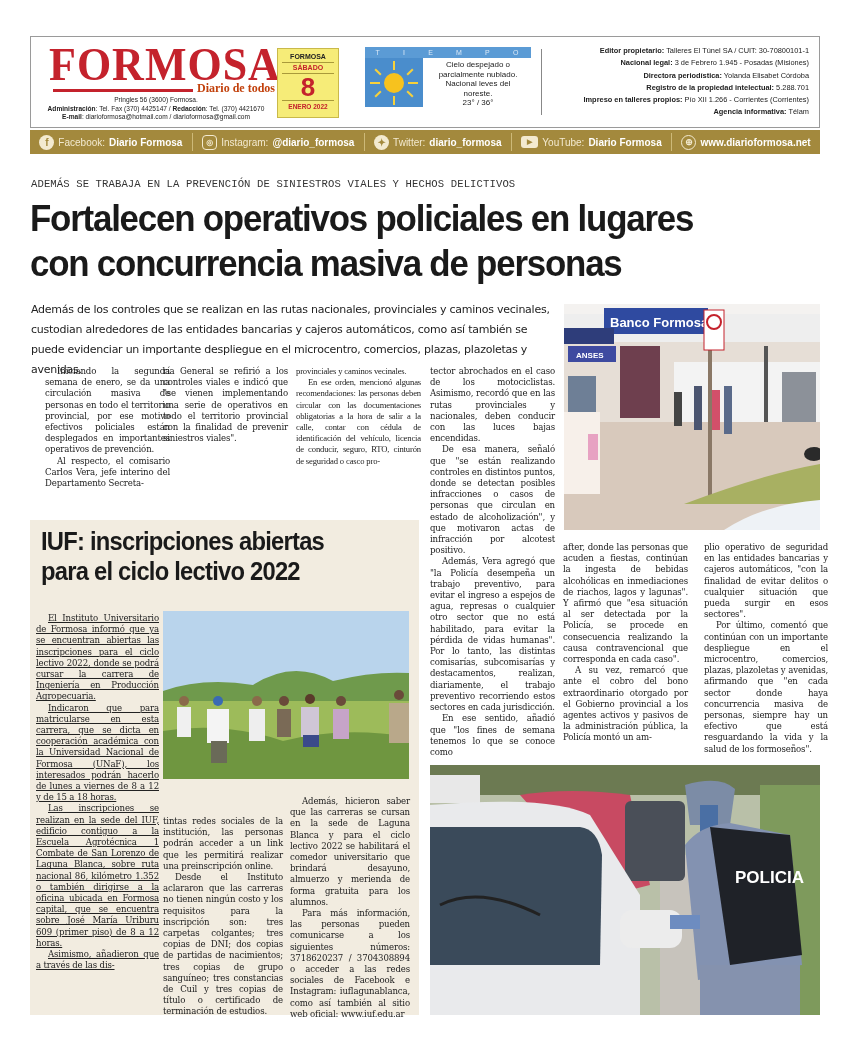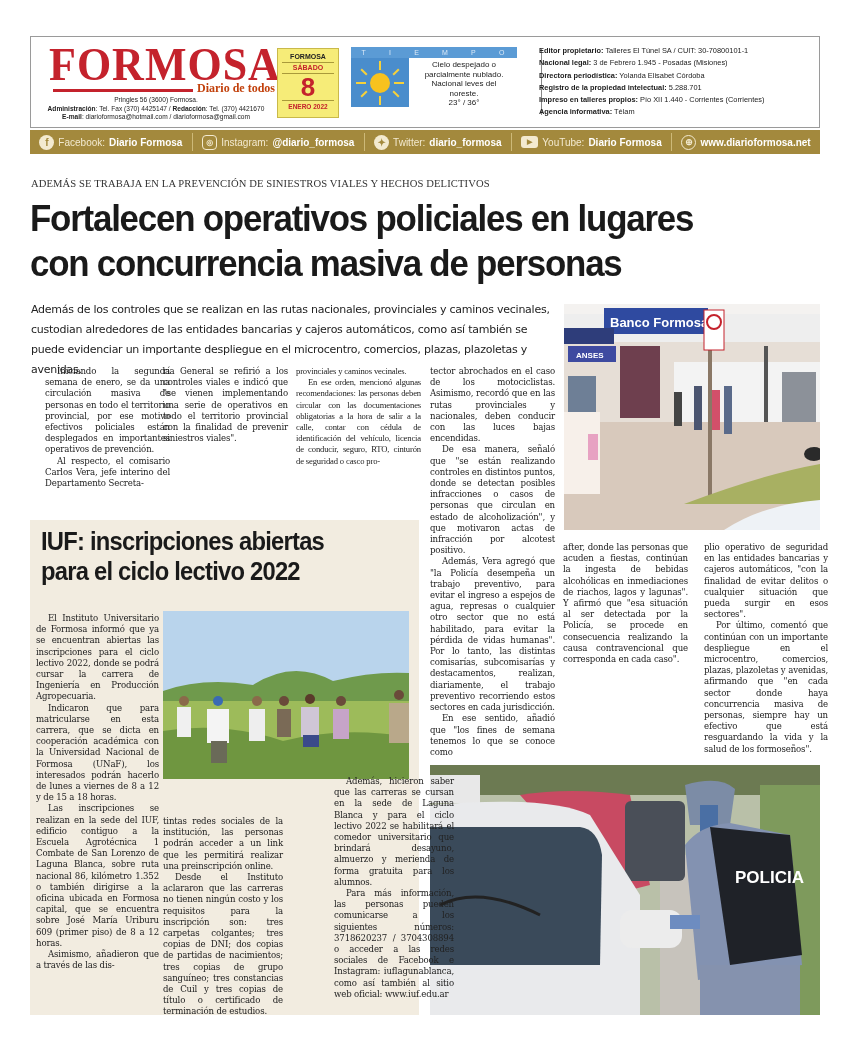--- a/index.html
+++ b/index.html
@@ -14,43 +14,43 @@
   .logo-sub { position: absolute; left: 148px; top: 40px; font-family: "Liberation Serif", serif; font-weight: bold; font-size: 12px; color: #c2410c; }
   .addr { position: absolute; left: 10px; top: 59px; width: 230px; text-align: center; font-family: "Liberation Sans", sans-serif; font-size: 6.6px; line-height: 8.6px; color: #222; }
   .addr b { font-weight: bold; }
 
   .datebox { position: absolute; left: 246px; top: 11px; width: 62px; height: 70px; background: #f6ec78; border: 1px solid #c9b94a; text-align: center; font-family: "Liberation Sans", sans-serif; }
   .datebox .city { font-size: 7px; font-weight: bold; color: #222; margin-top: 4px; }
   .datebox .day { font-size: 7px; font-weight: bold; color: #c4222c; border-top: 1px solid #a99a3a; border-bottom: 1px solid #a99a3a; margin: 2px 4px 0; line-height: 10px; }
   .datebox .num { font-size: 26px; font-weight: bold; color: #c4222c; line-height: 26px; }
   .datebox .month { font-size: 6.5px; font-weight: bold; color: #c4222c; border-top: 1px solid #a99a3a; margin: 0 4px; padding-top: 2px; }
 
-  .weather { position: absolute; left: 320px; top: 10px; width: 166px; height: 60px; }
+  .weather { position: absolute; left: 334px; top: 10px; width: 166px; height: 60px; }
   .weather-head { position: absolute; left: 0; top: 0; width: 166px; height: 11px; background: #5b9bd5; display: flex; justify-content: space-around; align-items: center; font-family: "Liberation Sans", sans-serif; font-size: 7px; color: #dbe9f7; letter-spacing: 2px; }
   .sunbox { position: absolute; left: 0; top: 11px; width: 58px; height: 49px; background: #4a8dcc; }
   .sun-core { position: absolute; left: 19px; top: 15px; width: 20px; height: 20px; border-radius: 50%; background: #f7c21e; }
   .ray { position: absolute; background: #f7d13a; }
   .weather-text { position: absolute; left: 60px; top: 13px; width: 106px; text-align: center; font-family: "Liberation Sans", sans-serif; font-size: 8px; line-height: 9.6px; color: #222; }
   .weather-sep { position: absolute; left: 510px; top: 12px; width: 1px; height: 66px; background: #888; }
 
-  .credits { position: absolute; right: 10px; top: 8px; width: 270px; font-family: "Liberation Sans", sans-serif; font-size: 7.4px; line-height: 12.3px; color: #222; }
+  .credits { position: absolute; right: 10px; top: 8px; width: 270px; text-align: right; font-family: "Liberation Sans", sans-serif; font-size: 7.4px; line-height: 12.3px; color: #222; }
   .credits b { font-weight: bold; }
 
   
   .social { position: absolute; left: 30px; top: 130px; width: 790px; height: 24px; background: #a3893d; display: flex; align-items: center; }
   .social-item { flex: 1 1 auto; display: flex; align-items: center; justify-content: center; gap: 4px; font-family: "Liberation Sans", sans-serif; font-size: 10px; color: #f3ead0; border-right: 1px solid #cdb978; height: 18px; padding: 0 6px; white-space: nowrap; }
   .social-item:last-child { border-right: none; }
   .social-item b { color: #fff; font-weight: bold; }
   .sicon { display: inline-flex; align-items: center; justify-content: center; width: 15px; height: 15px; border-radius: 50%; background: #f3ead0; color: #a3893d; font-size: 10px; font-weight: bold; font-family: "Liberation Sans", sans-serif; }
   .sicon.sq { border-radius: 4px; background: transparent; border: 1.5px solid #f3ead0; color: #f3ead0; font-size: 8px; }
   .sicon.yt { border-radius: 3px; width: 17px; height: 12px; font-size: 7px; }
   .sicon.globe { background: transparent; border: 1.5px solid #f3ead0; color: #f3ead0; font-size: 9px; }
 
   
-  .kicker { position: absolute; left: 31px; top: 178px; font-family: Liberation Serif, serif; font-size: 10.6px; color: #333; letter-spacing: 0.1px; }
+  .kicker { position: absolute; left: 31px; top: 178px; font-family: Liberation Mono, monospace; font-size: 10.6px; color: #333; letter-spacing: 0.1px; }
   .headline { position: absolute; left: 30px; top: 196px; width: 800px; font-family: "Liberation Sans", sans-serif; font-weight: bold; font-size: 37.5px; line-height: 45px; color: #1a1a1a; letter-spacing: -1.3px; transform: scaleX(0.93); transform-origin: left top; }
   .lead { position: absolute; left: 31px; top: 300px; width: 528px; font-family: "DejaVu Sans", sans-serif; font-size: 11px; line-height: 20px; color: #222; letter-spacing: -0.25px; }
 
   .col { position: absolute; font-family: "DejaVu Serif", serif; font-size: 8.6px; line-height: 11.2px; color: #222; text-align: justify; hyphens: auto; letter-spacing: -0.15px; }
   .col p { text-indent: 12px; }
 
   .photo-bank { position: absolute; left: 564px; top: 304px; width: 256px; height: 226px; overflow: hidden; background: #d9cfc4; }
   .photo-police { position: absolute; left: 430px; top: 765px; width: 390px; height: 250px; overflow: hidden; background: #737373; }
 
   
@@ -108,21 +108,21 @@
       <div>23° / 36°</div>
     </div>
   </div>
   <div class="weather-sep"></div>
 
   <div class="credits">
     <div><b>Editor propietario:</b><span> Talleres El Túnel SA /  CUIT: 30-70800101-1</span></div>
     <div><b>Nacional legal:</b><span> 3 de Febrero 1.945 - Posadas (Misiones)</span></div>
     <div><b>Directora periodística:</b><span> Yolanda Elisabet Córdoba</span></div>
     <div><b>Registro de la propiedad intelectual:</b><span> 5.288.701</span></div>
-    <div><b>Impreso en talleres propios:</b><span> Pío XII 1.440 - Corrientes (Corrientes)</span></div>
+    <div><b>Impreso en talleres propios:</b><span> Pío XII 1.266 - Corrientes (Corrientes)</span></div>
     <div><b>Agencia informativa:</b><span> Télam</span></div>
   </div>
 </div>
 
 <div class="social">
   <div class="social-item">
     <span class="sicon">f</span>
     <span>Facebook: </span>
       <b>Diario Formosa</b>
   </div>
@@ -166,20 +166,21 @@
   <p>En ese orden, mencionó algunas recomendaciones: las personas deben circular con las documentaciones obligatorias a la hora de salir a la calle, contar con cédula de identificación del vehículo, licencia de conducir, seguro, RTO, cinturón de seguridad o casco pro-</p>
 </div>
 <div class="col" style="left:430px;top:366px;width:125px;">
   <p style="text-indent:0">tector abrochados en el caso de los motociclistas. Asimismo, recordó que en las rutas provinciales y nacionales, deben conducir con las luces bajas encendidas.</p>
   <p>De esa manera, señaló que "se están realizando controles en distintos puntos, donde se detectan posibles infracciones o casos de personas que circulan en estado de alcoholización", y que motivaron actas de infracción por alcotest positivo.</p>
   <p>Además, Vera agregó que "la Policía desempeña un trabajo preventivo, para evitar el ingreso a espejos de agua, represas o cualquier otro sector que no está habilitado, para evitar la pérdida de vidas humanas". Por lo tanto, las distintas comisarías, subcomisarías y destacamentos, realizan, diariamente, el trabajo preventivo recorriendo estos sectores en cada jurisdicción.</p>
   <p>En ese sentido, añadió que "los fines de semana tenemos lo que se conoce como</p>
 </div>
 <div class="col" style="left:563px;top:542px;width:125px;">
   <p style="text-indent:0">after, donde las personas que acuden a fiestas, continúan la ingesta de bebidas alcohólicas en inmediaciones de riachos, lagos y lagunas". Y afirmó que "esa situación al ser detectada por la Policía, se procede en consecuencia realizando la causa contravencional que corresponda en cada caso".</p>
+  <p>A su vez, remarcó que ante el cobro del bono extraordinario otorgado por el Gobierno provincial a los agentes activos y pasivos de la administración pública, la Policía montó un am-</p>
 </div>
 <div class="col" style="left:696px;top:542px;width:124px;margin-left:8px;">
   <p style="text-indent:0">plio operativo de seguridad en las entidades bancarias y cajeros automáticos, "con la finalidad de evitar delitos o cualquier situación que pueda surgir en esos sectores".</p>
   <p>Por último, comentó que continúan con un importante despliegue en el microcentro, comercios, plazas, plazoletas y avenidas, afirmando que "en cada sector donde haya concurrencia masiva de personas, siempre hay un efectivo que está resguardando la vida y la salud de los formoseños".</p>
 </div>
 
 <div class="photo-bank">
   <svg width="256" height="226" viewBox="0 0 256 226">
     <rect x="0" y="0" width="256" height="226" fill="#e6ded6"></rect>
     <rect x="0" y="0" width="256" height="10" fill="#f4f2f0"></rect>
@@ -231,21 +232,21 @@
     <rect x="270" y="200" width="100" height="50" fill="#8592ae"></rect>
     <rect x="240" y="150" width="30" height="14" fill="#6d8cc0"></rect>
   </svg>
 </div>
 
 <div class="iuf">
   <div class="iuf-title">
     <div>IUF: inscripciones abiertas</div>
     <div>para el ciclo lectivo 2022</div>
   </div>
-  <div class="col" style="left:6px;top:93px;width:123px;">
+  <div class="col" style="left:6px;top:93px;width:123px;text-decoration:underline;">
     <p>El Instituto Universitario de Formosa informó que ya se encuentran abiertas las inscripciones para el ciclo lectivo 2022, donde se podrá cursar la carrera de Ingeniería en Producción Agropecuaria.</p>
     <p>Indicaron que para matricularse en esta carrera, que se dicta en cooperación académica con la Universidad Nacional de Formosa (UNaF), los interesados podrán hacerlo de lunes a viernes de 8 a 12 y de 15 a 18 horas.</p>
     <p>Las inscripciones se realizan en la sede del IUF, edificio contiguo a la Escuela Agrotécnica 1 Combate de San Lorenzo de Laguna Blanca, sobre ruta nacional 86, kilómetro 1.352 o también dirigirse a la oficina ubicada en Formosa capital, que se encuentra sobre José María Uriburu 609 (primer piso) de 8 a 12 horas.</p>
     <p>Asimismo, añadieron que a través de las dis-</p>
   </div>
   <div class="photo-field">
     <svg width="246" height="168" viewBox="0 0 246 168">
       <rect x="0" y="0" width="246" height="80" fill="#b9d4ec"></rect>
       <path d="M0 80 Q40 66 90 74 Q130 48 170 70 Q210 60 246 62 L246 100 L0 100 Z" fill="#6f9a4c"></path>
       <rect x="0" y="90" width="246" height="78" fill="#9dbb5a"></rect>
@@ -265,17 +266,17 @@
       <circle cx="121" cy="90" r="5" fill="#6a4a3a"></circle>
       <circle cx="147" cy="88" r="5" fill="#5a3a2a"></circle>
       <circle cx="178" cy="90" r="5" fill="#6a4a3a"></circle>
       <circle cx="236" cy="84" r="5" fill="#6a4a3a"></circle>
     </svg>
   </div>
   <div class="col" style="left:133px;top:296px;width:120px;">
     <p style="text-indent:0">tintas redes sociales de la institución, las personas podrán acceder a un link que les permitirá realizar una preinscripción online.</p>
     <p>Desde el Instituto aclararon que las carreras no tienen ningún costo y los requisitos para la inscripción son: tres carpetas colgantes; tres copias de DNI; dos copias de partidas de nacimientos; tres copias de grupo sanguíneo; tres constancias de Cuil y tres copias de título o certificado de terminación de estudios.</p>
   </div>
-  <div class="col" style="left:260px;top:256px;width:120px;margin-left:44px;">
+  <div class="col" style="left:260px;top:276px;width:120px;">
     <p>Además, hicieron saber que las carreras se cursan en la sede de Laguna Blanca y para el ciclo lectivo 2022 se habilitará el comedor universitario que brindará desayuno, almuerzo y merienda de forma gratuita para los alumnos.</p>
     <p>Para más información, las personas pueden comunicarse a los siguientes números: 3718620237 / 3704308894 o acceder a las redes sociales de Facebook e Instagram: iuflagunablanca, como así también al sitio web oficial: www.iuf.edu.ar</p>
   </div>
 </div>
 
 </body></html>

